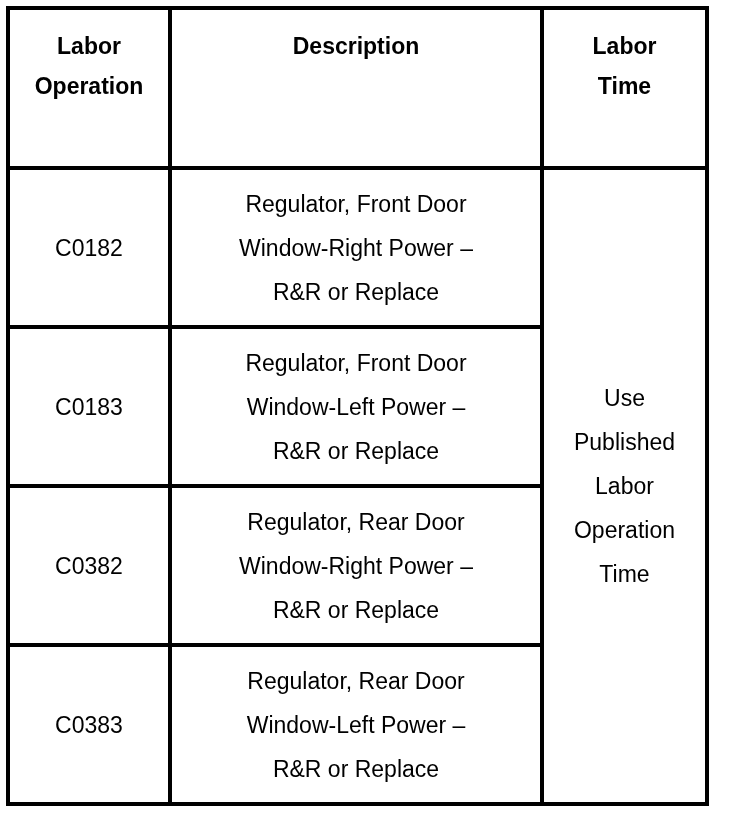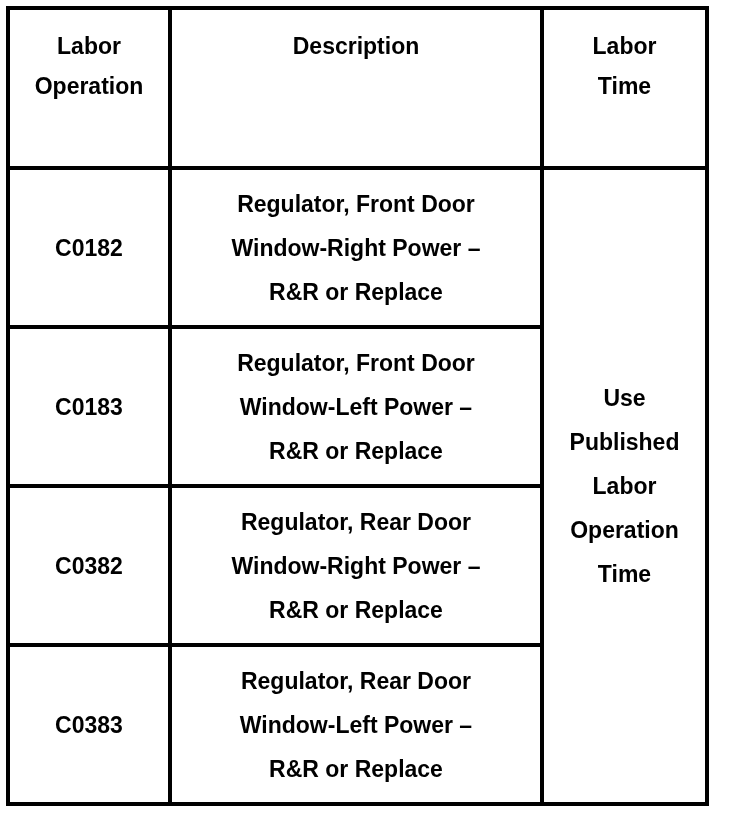--- a/index.html
+++ b/index.html
@@ -37,21 +37,21 @@
   }
   table.labor-table th {
     vertical-align: top;
     padding-top: 16px;
     font-weight: bold;
     line-height: 40px;
     height: 140px;
   }
   table.labor-table td {
     vertical-align: middle;
-    font-weight: bold;
+    font-weight: normal;
   }
   tr.data-row {
     height: 159px;
   }
   col.col-op    { width: 162px; }
   col.col-desc  { width: 372px; }
   col.col-time  { width: 165px; }
 </style>
 </head>
 <body>

